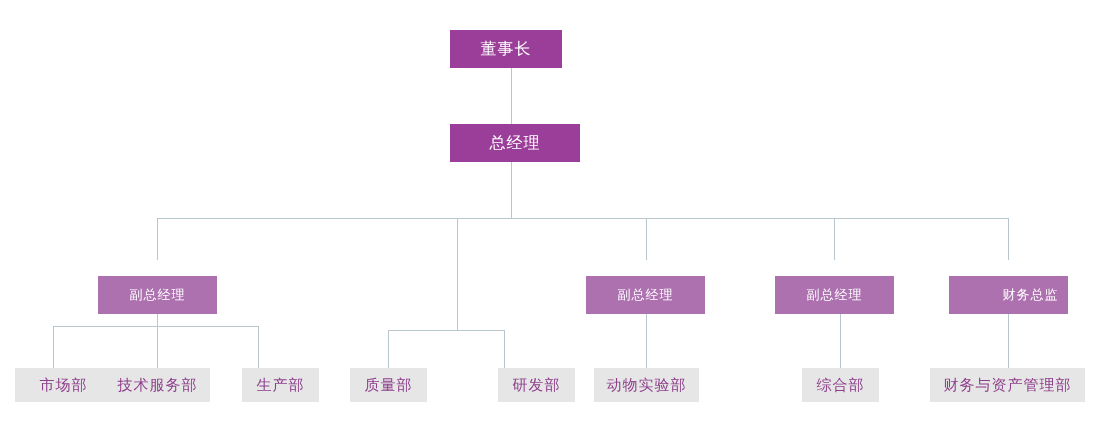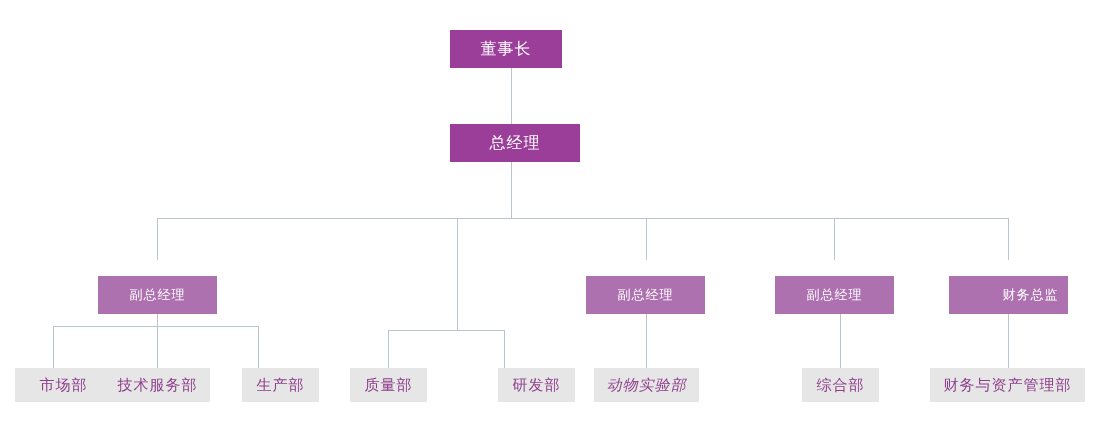--- a/index.html
+++ b/index.html
@@ -105,21 +105,21 @@
   </div>
   <div class="node dept" style="left:222px;top:368px;width:77px;margin-left:20px;">
     <span>生产部</span>
   </div>
   <div class="node dept" style="left:350px;top:368px;width:77px;">
     <span>质量部</span>
   </div>
   <div class="node dept" style="left:466px;top:368px;width:77px;margin-left:32px;">
     <span>研发部</span>
   </div>
-  <div class="node dept" style="left:594px;top:368px;width:105px;font-style:italic;">
+  <div class="node dept" style="left:594px;top:368px;width:105px;">
     <span>动物实验部</span>
   </div>
   <div class="node dept" style="left:802px;top:368px;width:77px;">
     <span>综合部</span>
   </div>
   <div class="node dept" style="left:930px;top:368px;width:155px;">
     <span>财务与资产管理部</span>
   </div>
 
 </div>

